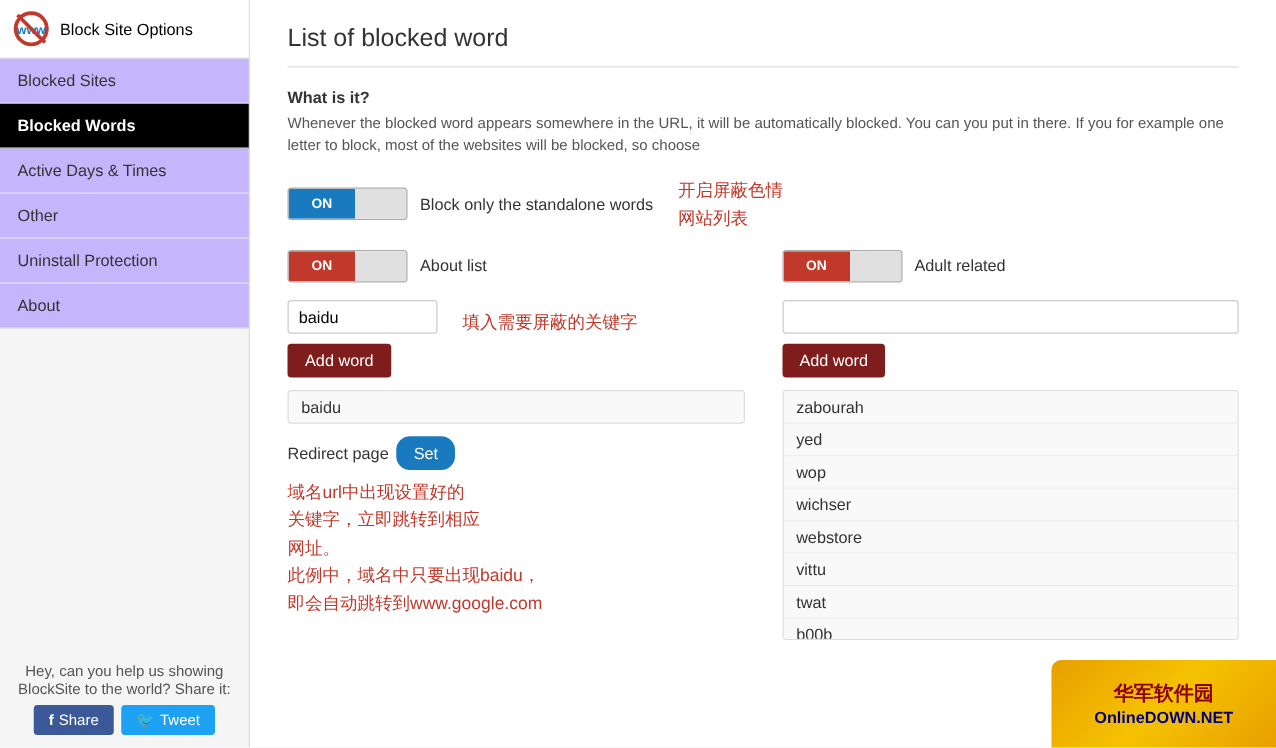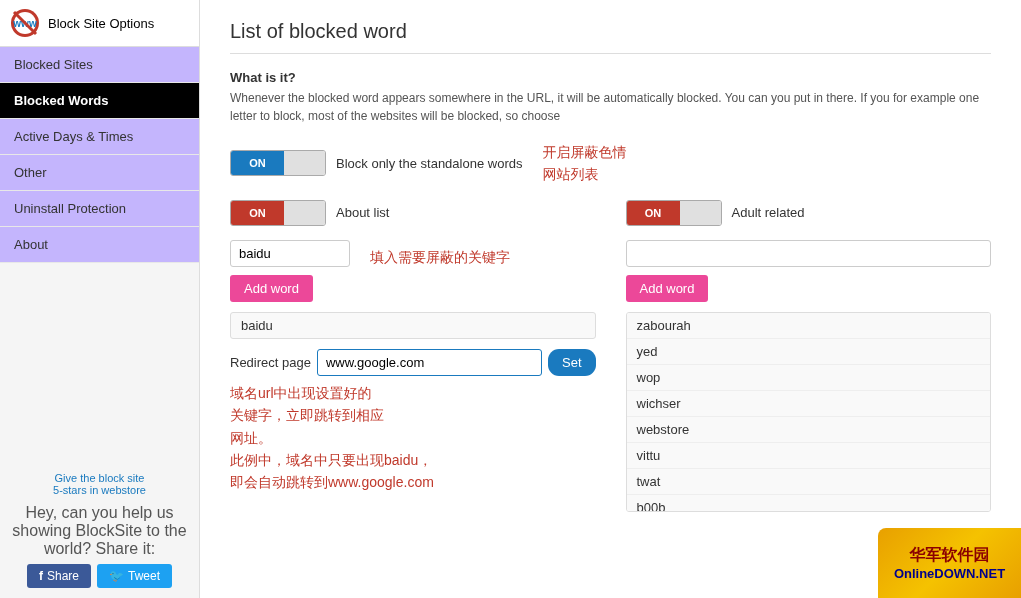--- a/index.html
+++ b/index.html
@@ -41,21 +41,21 @@
       background: #000000;
       color: #fff;
       font-weight: bold;
     }
     .sidebar-social {
       padding: 10px;
       text-align: center;
       margin-top: auto;
     }
     .sidebar-social .help-text {
-      font-size: 16px;
+      font-size: 12px;
       color: #555;
       margin-bottom: 6px;
     }
     .sidebar-social .stars-link {
       color: #1a7abf;
       font-size: 11px;
       text-align: center;
       margin-bottom: 8px;
     }
     .sidebar-social .social-buttons {
@@ -170,21 +170,21 @@
     
     .word-input {
       width: 100%;
       padding: 5px 8px;
       border: 1px solid #ccc;
       border-radius: 3px;
       font-size: 13px;
       margin-bottom: 8px;
     }
     .add-word-btn {
-      background: #ec4899;
+      background: #7f1d1d;
       color: #fff;
       border: none;
       padding: 6px 14px;
       border-radius: 3px;
       cursor: pointer;
       font-size: 13px;
       margin-bottom: 10px;
     }
 
     
@@ -239,21 +239,21 @@
       font-size: 14px;
       line-height: 1.6;
       margin-left: 10px;
     }
 
     
     .watermark {
       position: fixed;
       bottom: 0;
       right: 0;
-      width: 143px;
+      width: 180px;
       height: 70px;
       background: linear-gradient(135deg, #e8a000 0%, #f5c200 50%, #e8a000 100%);
       border-top-left-radius: 8px;
       display: flex;
       flex-direction: column;
       align-items: center;
       justify-content: center;
       z-index: 100;
       padding: 6px;
     }
@@ -298,22 +298,20 @@
     <span>Other</span>
   </div>
   <div class="nav-item">
     <span>Uninstall Protection</span>
   </div>
   <div class="nav-item">
     <span>About</span>
   </div>
 
   <div class="sidebar-social">
-    <div class="stars-link" style="white-space:pre-line;">Give the block site
-5-stars in webstore</div>
     <div class="help-text">Hey, can you help us showing BlockSite to the world? Share it:</div>
     <div class="social-buttons">
       <button class="btn-share">
         <span style="font-weight:bold;">f</span>
         <span>Share</span>
       </button>
       <button class="btn-tweet">
         <span>🐦</span>
         <span>Tweet</span>
       </button>
@@ -355,21 +353,20 @@
         <span class="annotation">填入需要屏蔽的关键字</span>
       </div>
       <button class="add-word-btn">Add word</button>
 
       <div class="word-list">
         <div class="word-list-item">baidu</div>
       </div>
 
       <div class="redirect-row">
         <span class="redirect-label">Redirect page</span>
-        <input type="text" class="redirect-input" value="www.google.com" style="">
         <button class="set-btn">Set</button>
       </div>
 
       <div class="annotation" style="white-space:pre-line;margin-top:6px;margin-left:0;">域名url中出现设置好的
 关键字，立即跳转到相应
 网址。
 此例中，域名中只要出现baidu，
 即会自动跳转到www.google.com</div>
     </div>
 

